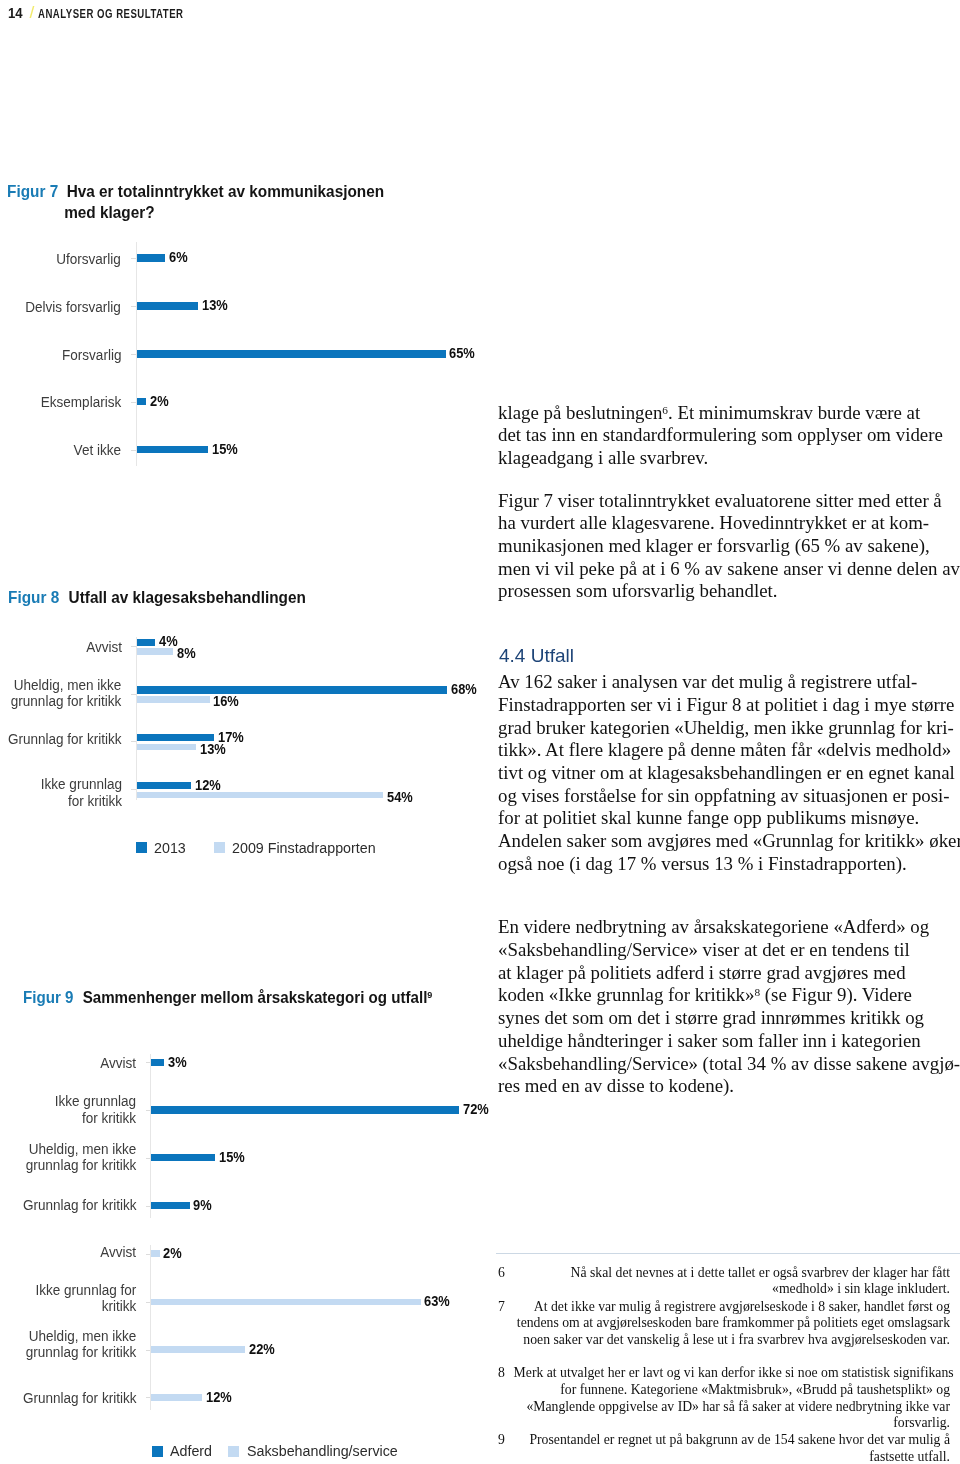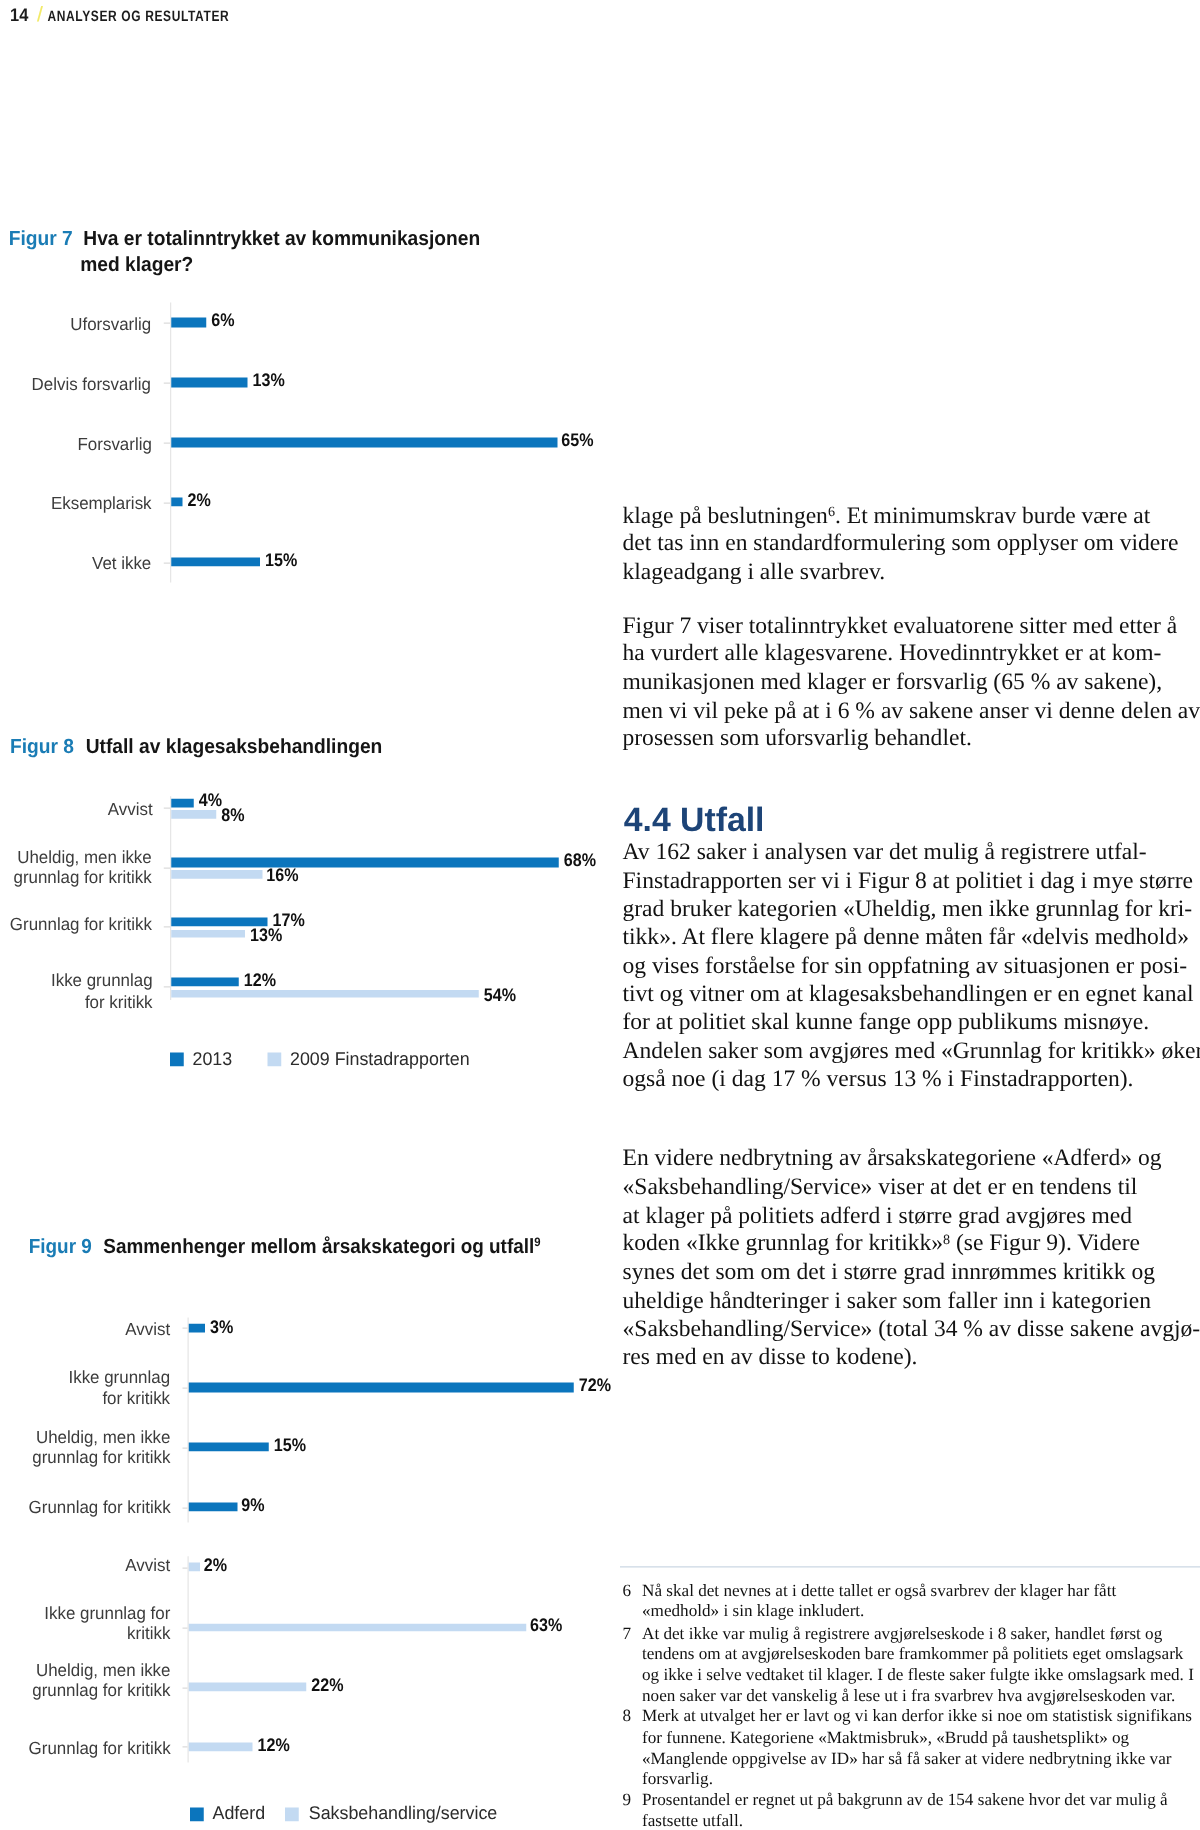--- a/index.html
+++ b/index.html
@@ -44,28 +44,28 @@
 
   
   .body{position:absolute;font-family:"Liberation Serif",serif;
         font-size:18.85px;color:#121212;}
   .ln{white-space:pre;height:22.7px;line-height:22.7px;}
   .ln.j{display:flex;justify-content:space-between;}
   .ln.j > span{white-space:pre;}
   .body sup{font-size:0.60em;vertical-align:0.45em;line-height:0;}
 
   h2.sec{position:absolute;margin:0;font-family:"Liberation Sans",sans-serif;
-         font-weight:bold;font-size:27px;color:#1d4477;line-height:26px;white-space:nowrap;}
+         font-weight:normal;font-size:19px;color:#1d4477;line-height:26px;white-space:nowrap;}
 
   
   #fnrule{position:absolute;height:1px;background:#ccd8e4;}
   .fn{position:absolute;font-family:"Liberation Serif",serif;font-size:13.72px;
       color:#121212;}
   .fn .num{position:absolute;left:0;width:7.5px;text-align:left;}
-  .fn .txt{margin-left:15.6px;}
+  .fn .txt{margin-left:15.6px;text-align:right;}
   .fnln{white-space:pre;height:16.72px;line-height:16.72px;}
 </style>
 </head>
 <body>
 
 <div id="runhead"><span class="pg">14</span><span style="display:inline-block;width:5.3px"></span><span class="slash">/</span><span style="display:inline-block;width:4.0px"></span><span class="sec">ANALYSER OG RESULTATER</span></div>
 
 <div class="figcap" style="left:7.2px;top:181.3px"><span class="lbl">Figur 7</span><span style="display:inline-block;width:9px"></span><span>Hva er totalinntrykket av kommunikasjonen</span><br><span style="display:inline-block;width:61px"></span><span>med klager?</span></div>
 <div>
 <div class="axis" style="left:135.80px;top:242.00px;height:224.00px"></div>
@@ -223,22 +223,22 @@
     <div class="ln j"><span>munikasjonen med klager er forsvarlig (65 % av sakene),</span></div>
     <div class="ln j"><span>men vi vil peke på at i 6 % av sakene anser vi denne delen av</span></div>
     <div class="ln"><span>prosessen som uforsvarlig behandlet.</span></div>
   </div>
 <h2 class="sec" style="left:499.0px;top:643.2px">4.4  Utfall</h2>
 <div class="body" style="left:498.00px;top:671.20px;width:423.50px">
 <div class="ln j"><span>Av 162 saker i analysen var det mulig å registrere utfal-</span></div>
     <div class="ln j"><span>Finstadrapporten ser vi i Figur 8 at politiet i dag i mye større</span></div>
     <div class="ln j"><span>grad bruker kategorien «Uheldig, men ikke grunnlag for kri-</span></div>
     <div class="ln j"><span>tikk». At flere klagere på denne måten får «delvis medhold»</span></div>
+    <div class="ln j"><span>tivt og vitner om at klagesaksbehandlingen er en egnet kanal</span></div>
     <div class="ln j"><span>og vises forståelse for sin oppfatning av situasjonen er posi-</span></div>
-    <div class="ln j"><span>tivt og vitner om at klagesaksbehandlingen er en egnet kanal</span></div>
     <div class="ln j"><span>for at politiet skal kunne fange opp publikums misnøye.</span></div>
     <div class="ln j"><span>Andelen saker som avgjøres med «Grunnlag for kritikk» øker</span></div>
     <div class="ln"><span>også noe (i dag 17 % versus 13 % i Finstadrapporten).</span></div>
   </div>
 <div class="body" style="left:498.00px;top:916.40px;width:423.50px">
 <div class="ln j"><span>En videre nedbrytning av årsakskategoriene «Adferd» og</span></div>
     <div class="ln j"><span>«Saksbehandling/Service» viser at det er en tendens til</span></div>
     <div class="ln j"><span>at klager på politiets adferd i større grad avgjøres med</span></div>
     <div class="ln j"><span><span>koden «Ikke grunnlag for kritikk»</span><sup>8</sup><span> (se Figur 9). Videre</span></span></div>
     <div class="ln j"><span>synes det som om det i større grad innrømmes kritikk og</span></div>
@@ -252,21 +252,20 @@
     <div class="txt">
       <div class="fnln">Nå skal det nevnes at i dette tallet er også svarbrev der klager har fått</div>
       <div class="fnln">«medhold» i sin klage inkludert.</div>
     </div>
   </div>
 <div class="fn" style="left:498px;top:1298.6px;width:452px">
     <span class="num">7</span>
     <div class="txt">
       <div class="fnln">At det ikke var mulig å registrere avgjørelseskode i 8 saker, handlet først og</div>
       <div class="fnln">tendens om at avgjørelseskoden bare framkommer på politiets eget omslagsark</div>
-      <div class="fnln">og ikke i selve vedtaket til klager. I de fleste saker fulgte ikke omslagsark med. I</div>
       <div class="fnln">noen saker var det vanskelig å lese ut i fra svarbrev hva avgjørelseskoden var.</div>
     </div>
   </div>
 <div class="fn" style="left:498px;top:1365.3px;width:452px">
     <span class="num">8</span>
     <div class="txt">
       <div class="fnln">Merk at utvalget her er lavt og vi kan derfor ikke si noe om statistisk signifikans</div>
       <div class="fnln">for funnene. Kategoriene «Maktmisbruk», «Brudd på taushetsplikt» og</div>
       <div class="fnln">«Manglende oppgivelse av ID» har så få saker at videre nedbrytning ikke var</div>
       <div class="fnln">forsvarlig.</div>

